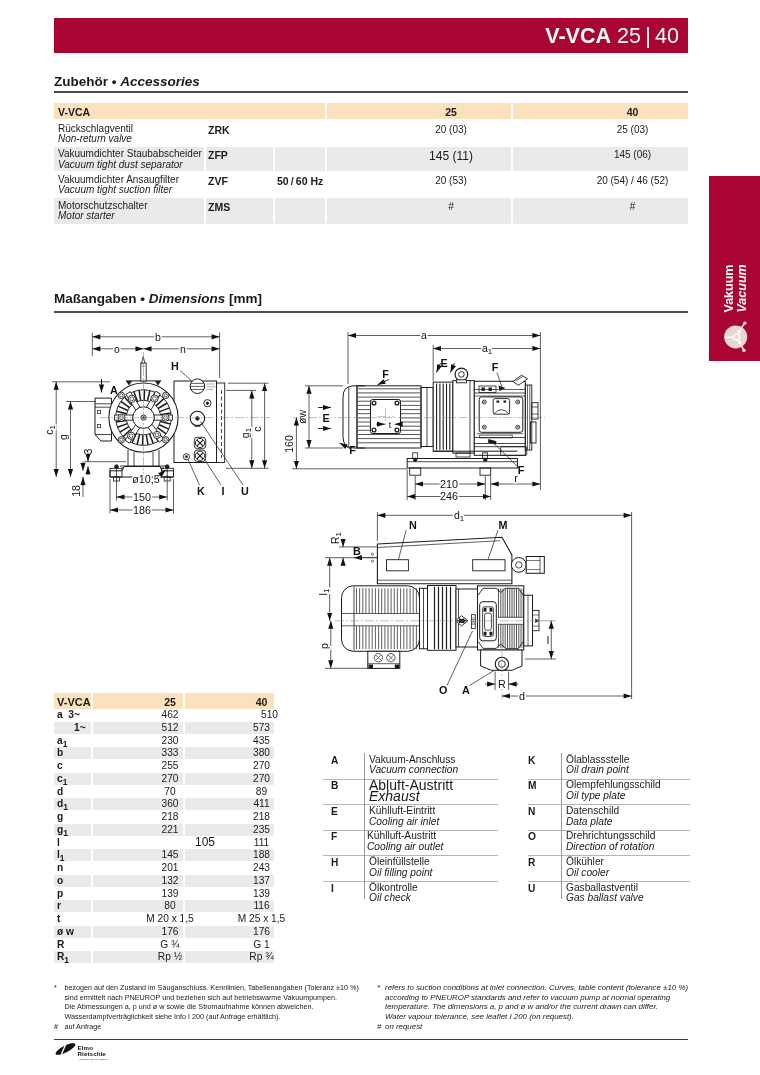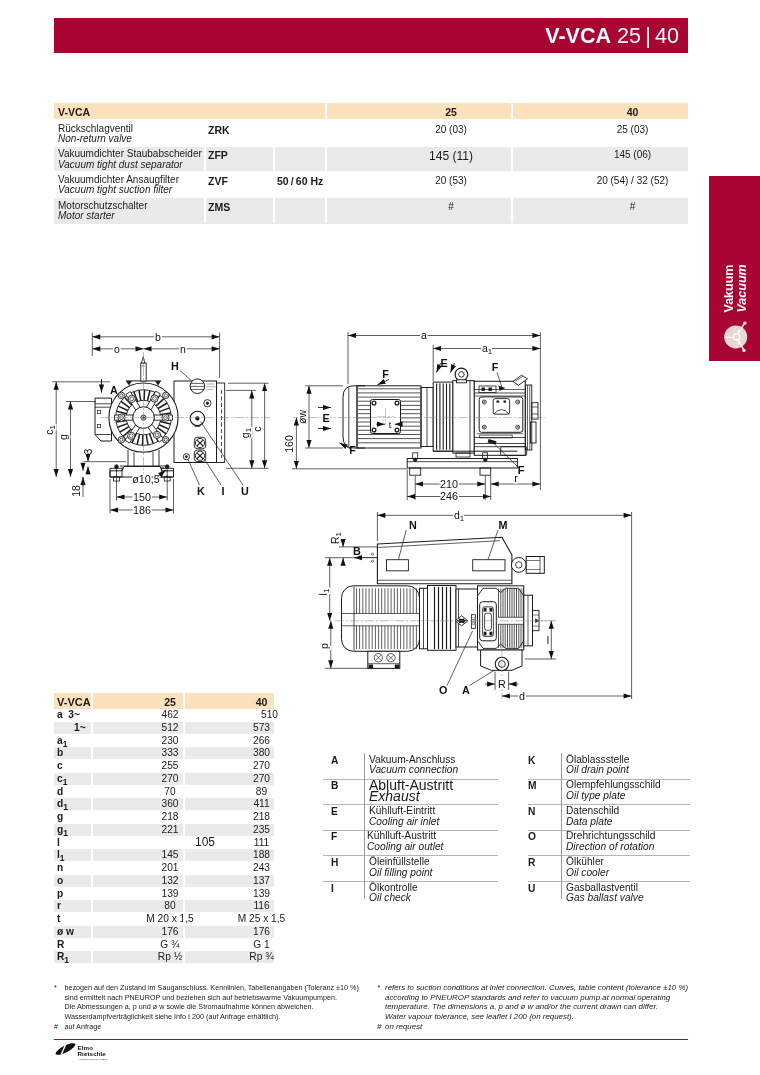--- a/index.html
+++ b/index.html
@@ -11,20 +11,21 @@
   .ctr{text-align:center;padding-left:32px;}
 </style>
 </head>
 <body>
 <div id="page">
 
 <div class="abs" style="left:54px;top:18px;width:634px;height:35px;background:#a90532;"></div>
 
 <div class="abs" style="left:54px;top:21px;width:625px;height:30px;text-align:right;color:#fff;font-size:21.5px;line-height:30px;"><span class="b">V-VCA</span> 25 | 40</div>
 
+<div class="abs" style="left:54px;top:74px;width:634px;height:17px;border-bottom:2px solid #4b4b4b;font-size:13.5px;"><span class="b">Zubehör</span><span class="b"> • </span><span class="b i">Accessories</span></div>
 
 <div class="abs" style="left:54px;top:103px;width:271px;height:16px;background:#fbe2bc;"></div>
 <div class="abs" style="left:327px;top:103px;width:184px;height:16px;background:#fbe2bc;"></div>
 <div class="abs" style="left:513px;top:103px;width:175px;height:16px;background:#fbe2bc;"></div>
 <div class="abs b" style="left:58px;top:105.5px;font-size:10.5px;">V-VCA</div>
 <div class="abs b ctr" style="left:327px;top:105.5px;width:184px;font-size:10.5px;">25</div>
 <div class="abs b ctr" style="left:513px;top:105.5px;width:175px;font-size:10.5px;">40</div>
 
 <div class="abs" style="left:54px;top:121px;width:634px;height:24px;background:#fff;"></div>
 <div class="abs" style="left:58px;top:123.5px;font-size:10px;line-height:10.6px;">Rückschlagventil<br><span class="i">Non-return valve</span></div>
@@ -36,21 +37,21 @@
 <div class="abs" style="left:58px;top:149px;font-size:10px;line-height:10.6px;">Vakuumdichter Staubabscheider<br><span class="i">Vacuum tight dust separator</span></div>
 <div class="abs b" style="left:208px;top:149px;font-size:10.5px;">ZFP</div>
 <div class="abs ctr" style="left:327px;top:149px;width:184px;font-size:12px;">145 (11)</div>
 <div class="abs ctr" style="left:513px;top:149px;width:175px;font-size:10px;">145 (06)</div>
 
 <div class="abs" style="left:54px;top:172px;width:634px;height:24px;background:#fff;"></div>
 <div class="abs" style="left:58px;top:174.5px;font-size:10px;line-height:10.6px;">Vakuumdichter Ansaugfilter<br><span class="i">Vacuum tight suction filter</span></div>
 <div class="abs b" style="left:208px;top:174.5px;font-size:10.5px;">ZVF</div>
 <div class="abs b" style="left:277px;top:174.5px;font-size:10.5px;">50 / 60 Hz</div>
 <div class="abs ctr" style="left:327px;top:174.5px;width:184px;font-size:10px;">20 (53)</div>
-<div class="abs ctr" style="left:513px;top:174.5px;width:175px;font-size:10px;">20 (54) / 32 (52)</div>
+<div class="abs ctr" style="left:513px;top:174.5px;width:175px;font-size:10px;">20 (54) / 46 (52)</div>
 
 <div class="abs" style="left:54px;top:197.5px;width:634px;height:26px;background:#eaeaea;"></div>
 <div class="abs" style="left:58px;top:200.5px;font-size:10px;line-height:10.6px;">Motorschutzschalter<br><span class="i">Motor starter</span></div>
 <div class="abs b" style="left:208px;top:200.5px;font-size:10.5px;">ZMS</div>
 <div class="abs ctr" style="left:327px;top:200.5px;width:184px;font-size:10px;">#</div>
 <div class="abs ctr" style="left:513px;top:200.5px;width:175px;font-size:10px;">#</div>
 
 <div class="abs" style="left:203.5px;top:121px;width:2px;height:102px;background:#fff;"></div>
 <div class="abs" style="left:272.5px;top:121px;width:2px;height:102px;background:#fff;"></div>
 <div class="abs" style="left:325px;top:103px;width:2px;height:120px;background:#fff;"></div>
@@ -65,20 +66,21 @@
   <line x1="7.5" y1="20.3" x2="16.2" y2="20.3" stroke="#fff" stroke-width="1.4"></line>
   <line x1="20.8" y1="16.9" x2="27.8" y2="5.8" stroke="#f3e8e6" stroke-width="1.6"></line>
   <line x1="21.2" y1="23" x2="26.8" y2="33.2" stroke="#f3e8e6" stroke-width="1.6"></line>
   <circle cx="27.9" cy="6.1" r="1.7" fill="#f6eeec"></circle>
   <circle cx="27" cy="33.4" r="1.7" fill="#f6eeec"></circle>
   <circle cx="19.6" cy="19.9" r="3.1" fill="none" stroke="#fff" stroke-width="1.3"></circle>
   <circle cx="22" cy="14.6" r="1.5" fill="#fff"></circle>
   <circle cx="22.3" cy="25.5" r="1.5" fill="#fff"></circle>
 </svg>
 
+<div class="abs" style="left:54px;top:291px;width:634px;height:20px;border-bottom:2px solid #4b4b4b;font-size:13.5px;"><span class="b">Maßangaben</span><span class="b"> • </span><span class="b i">Dimensions</span><span class="b"> [mm]</span></div>
 
 <svg class="abs" style="left:40px;top:325px;" width="680" height="382" viewBox="40 325 680 382">
 <defs>
 <marker id="ar" markerWidth="9" markerHeight="6" refX="8.2" refY="3" orient="auto" markerUnits="userSpaceOnUse">
           <path d="M0.2,0.4 L8.2,3 L0.2,5.6 Z" fill="#111"></path>
         </marker>
 <marker id="al" markerWidth="9" markerHeight="6" refX="0.8" refY="3" orient="auto" markerUnits="userSpaceOnUse">
           <path d="M8.8,0.4 L0.8,3 L8.8,5.6 Z" fill="#111"></path>
         </marker>
 </defs>
@@ -666,21 +668,21 @@
 <div class="abs ctr" style="left:93px;top:709.20px;width:90px;font-size:10.2px;line-height:11px;">462</div>
 <div class="abs ctr" style="left:193px;top:709.20px;width:89px;font-size:10.2px;line-height:11px;">510</div>
 
 <div class="abs" style="left:54px;top:721.75px;width:220px;height:11.75px;background:#eaeaea;"></div>
 <div class="abs b" style="left:57px;top:721.95px;font-size:10.2px;line-height:11px;"><span style="padding-left:17px">1~</span></div>
 <div class="abs ctr" style="left:93px;top:721.95px;width:90px;font-size:10.2px;line-height:11px;">512</div>
 <div class="abs ctr" style="left:185px;top:721.95px;width:89px;font-size:10.2px;line-height:11px;">573</div>
 
 <div class="abs b" style="left:57px;top:734.70px;font-size:10.2px;line-height:11px;">a<sub>1</sub></div>
 <div class="abs ctr" style="left:93px;top:734.70px;width:90px;font-size:10.2px;line-height:11px;">230</div>
-<div class="abs ctr" style="left:185px;top:734.70px;width:89px;font-size:10.2px;line-height:11px;">266</div>
+<div class="abs ctr" style="left:185px;top:734.70px;width:89px;font-size:10.2px;line-height:11px;">435</div>
 
 <div class="abs" style="left:54px;top:747.25px;width:220px;height:11.75px;background:#eaeaea;"></div>
 <div class="abs b" style="left:57px;top:747.45px;font-size:10.2px;line-height:11px;">b</div>
 <div class="abs ctr" style="left:93px;top:747.45px;width:90px;font-size:10.2px;line-height:11px;">333</div>
 <div class="abs ctr" style="left:185px;top:747.45px;width:89px;font-size:10.2px;line-height:11px;">380</div>
 
 <div class="abs b" style="left:57px;top:760.20px;font-size:10.2px;line-height:11px;">c</div>
 <div class="abs ctr" style="left:93px;top:760.20px;width:90px;font-size:10.2px;line-height:11px;">255</div>
 <div class="abs ctr" style="left:185px;top:760.20px;width:89px;font-size:10.2px;line-height:11px;">270</div>
 

